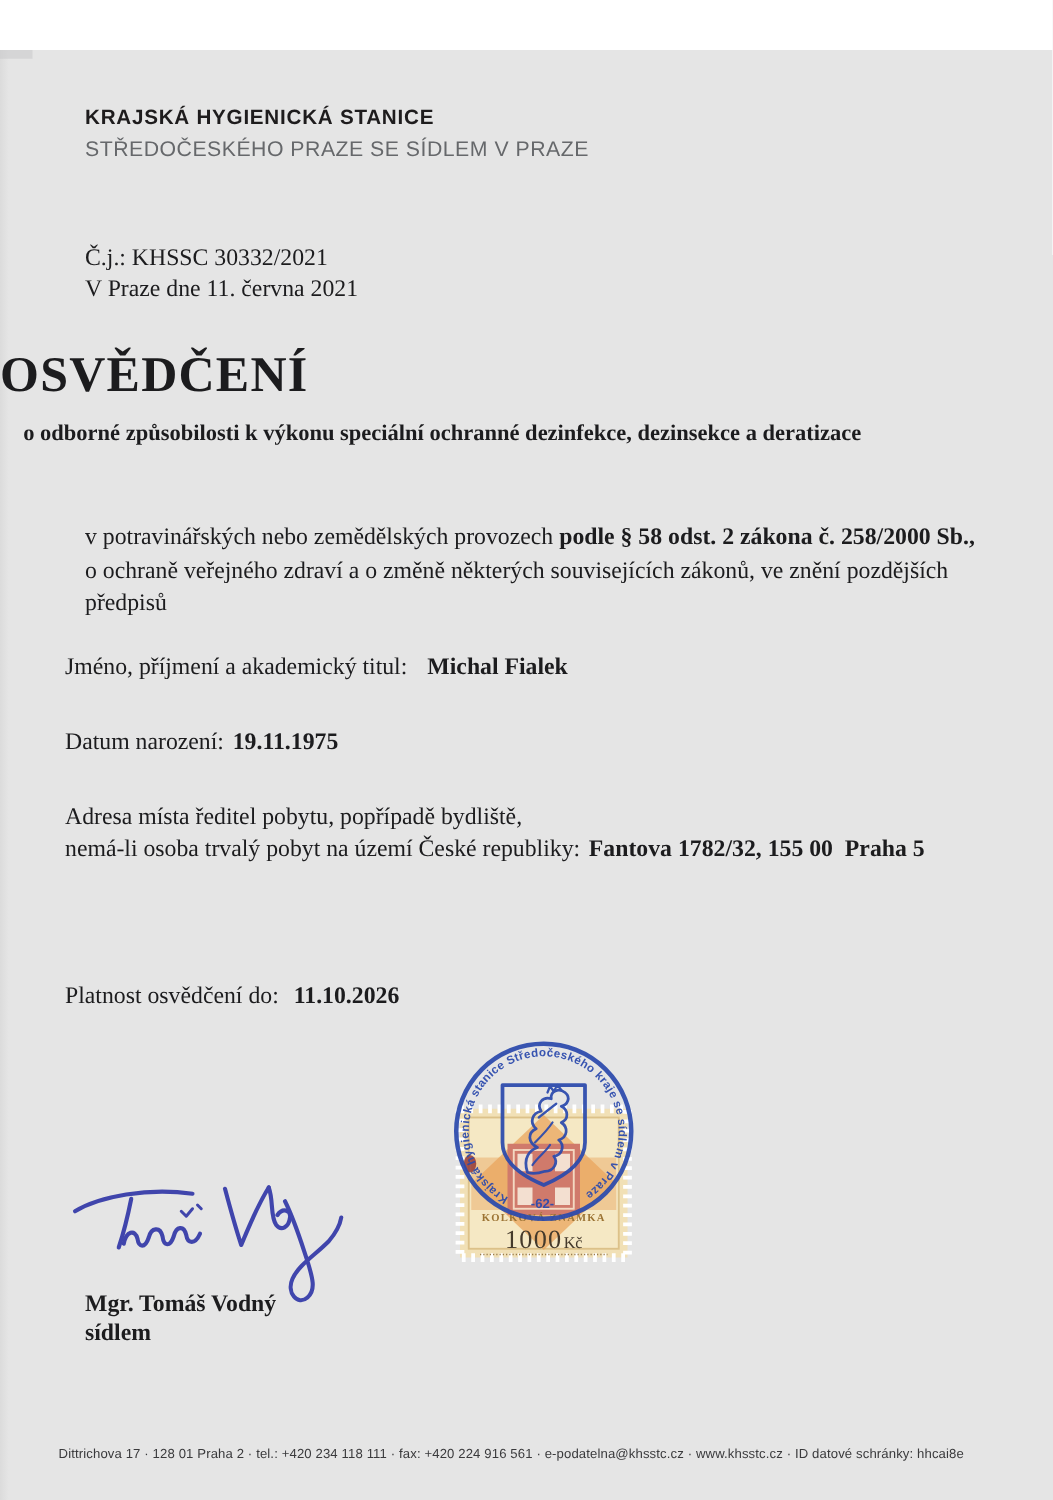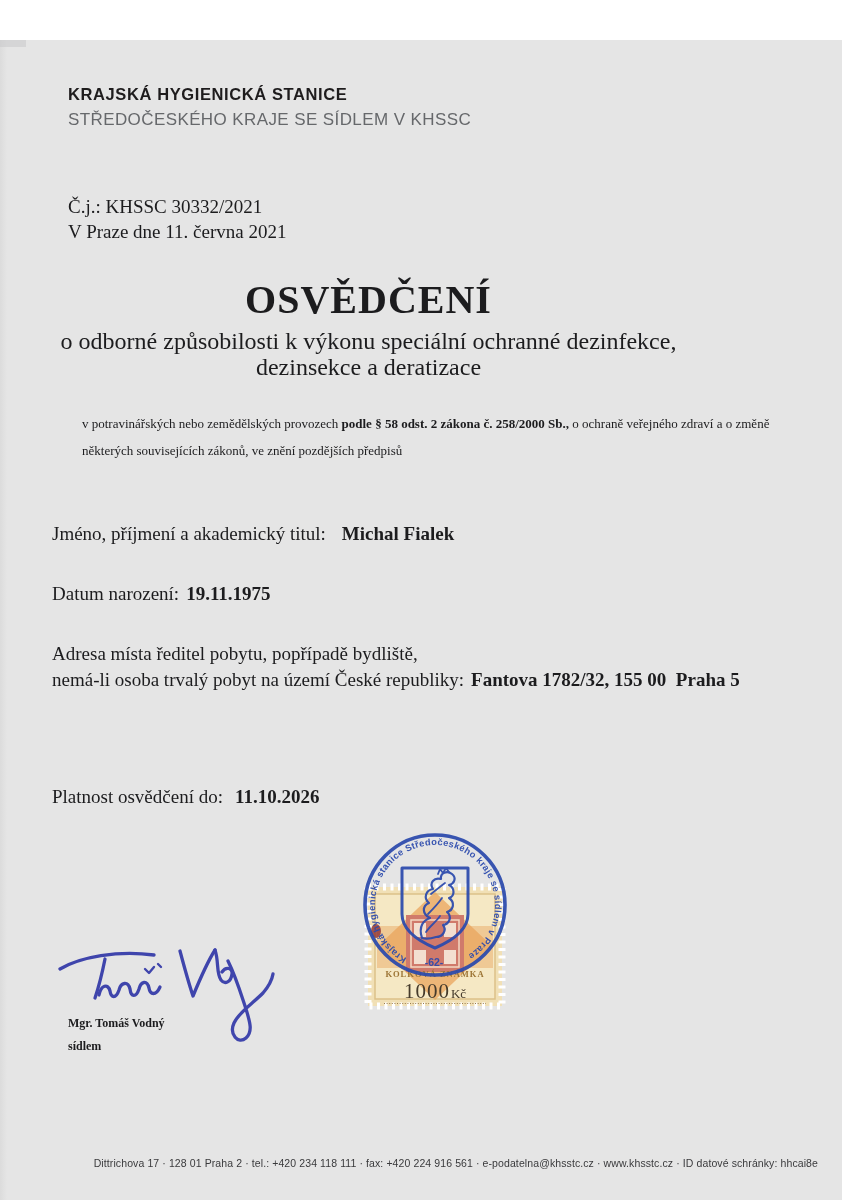--- a/index.html
+++ b/index.html
@@ -13,50 +13,50 @@
     background:linear-gradient(0deg,rgba(140,140,140,.25),rgba(255,255,255,0));}
   .scan-left{position:absolute;left:0;top:0;width:7px;height:100%;
     background:linear-gradient(90deg,rgba(150,150,150,.12),rgba(255,255,255,0));}
 
   .org{position:absolute;left:68px;top:42px;font-family:"Liberation Sans",sans-serif;}
   .org-name{font-size:16.5px;font-weight:bold;color:#1e1c1d;letter-spacing:.6px;line-height:1.5;}
   .org-region{font-size:17px;color:#66686b;letter-spacing:.4px;line-height:1.5;}
 
   .ref{position:absolute;left:68px;top:154px;font-size:19px;line-height:25px;}
 
-  .title-wrap{position:absolute;left:0;top:240px;width:737px;text-align:center;}
+  .title-wrap{position:absolute;left:0;top:240px;width:737px;}
   .doc-title{font-size:40px;font-weight:bold;letter-spacing:1px;line-height:1;margin:0;}
-  .doc-subtitle{margin:8px auto 0;width:700px;font-size:24px;font-weight:normal;line-height:26px;}
+  .doc-subtitle{margin:8px auto 0;width:700px;font-size:18px;font-weight:bold;line-height:36px;}
 
-  .scope{position:absolute;left:82px;top:358px;width:714px;font-size:13px;line-height:26.5px;}
+  .scope{position:absolute;left:68px;top:358px;width:714px;font-size:19px;line-height:26.5px;}
 
   .field{position:absolute;left:52px;font-size:19px;line-height:26px;}
   .field strong{margin-left:7px;}
   .field strong.gap-lg{margin-left:16px;}
   .field strong.gap-md{margin-left:12px;}
   .pre{white-space:pre-wrap;}
 
   .stamp-area{position:absolute;left:330px;top:788px;width:240px;height:215px;}
   .signature-area{position:absolute;left:50px;top:893px;width:250px;height:120px;}
-  .signer{position:absolute;left:68px;top:972px;font-size:12px;font-weight:bold;line-height:23px;}
+  .signer{position:absolute;left:68px;top:992px;font-size:19px;font-weight:bold;line-height:23px;}
 
-  .footer{position:absolute;left:0;top:1117px;width:818px;text-align:right;
+  .footer{position:absolute;left:0;top:1117px;width:818px;text-align:center;
     font-family:"Liberation Sans",sans-serif;font-size:10.5px;color:#3a3a3c;letter-spacing:.1px;}
 </style>
 </head>
 <body>
 
 <div class="page">
   <div class="scan-left"></div>
   <div class="scan-corner"></div>
   <div class="scan-bottom"></div>
 
   <div class="org">
     <div class="org-name">KRAJSKÁ HYGIENICKÁ STANICE</div>
-    <div class="org-region">STŘEDOČESKÉHO KRAJE SE SÍDLEM V KHSSC</div>
+    <div class="org-region">STŘEDOČESKÉHO PRAZE SE SÍDLEM V PRAZE</div>
   </div>
 
   <div class="ref">
     <div>Č.j.: KHSSC 30332/2021</div>
     <div>V Praze dne 11. června 2021</div>
   </div>
 
   <div class="title-wrap">
     <h1 class="doc-title">OSVĚDČENÍ</h1>
     <div class="doc-subtitle">o odborné způsobilosti k výkonu speciální ochranné dezinfekce, dezinsekce a deratizace</div>

